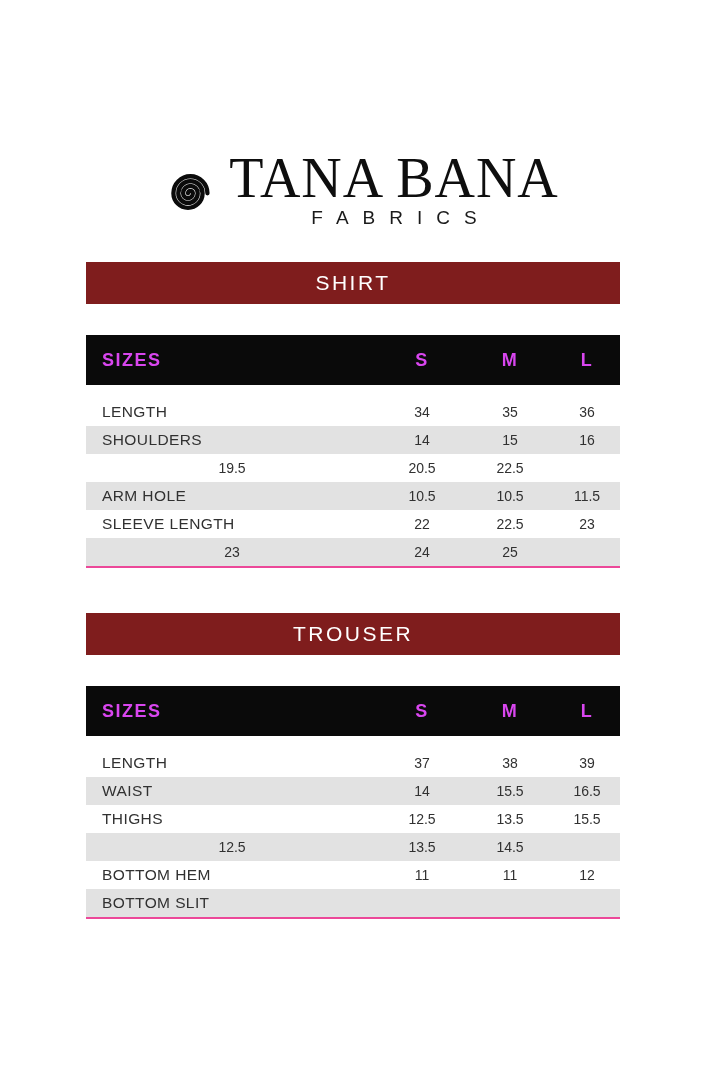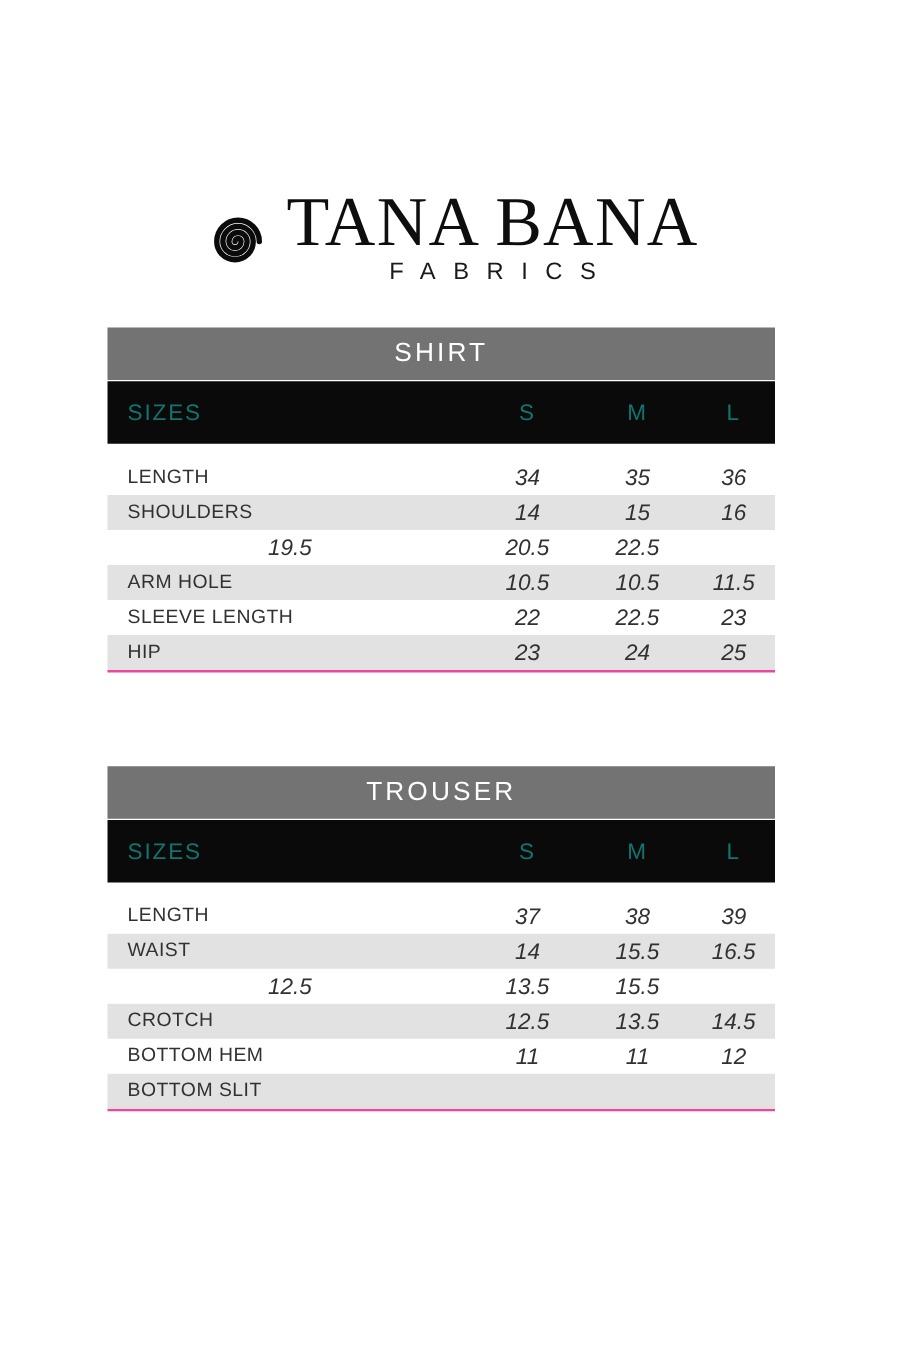--- a/index.html
+++ b/index.html
@@ -46,39 +46,39 @@
   .section {
     position: absolute;
     left: 86px;
     width: 534px;
   }
   .section.shirt   { top: 262px; }
   .section.trouser { top: 613px; }
 
   .title-bar {
     height: 42px;
-    background: #737373;
+    background: #7f1d1d;
     color: #ffffff;
     display: flex;
     align-items: center;
     justify-content: center;
     font-size: 21px;
     font-weight: 500;
     letter-spacing: 2.5px;
   }
   .size-head {
-    margin-top: 1px;
+    margin-top: 31px;
     height: 50px;
     background: #0a0a0a;
-    color: #0f766e;
+    color: #d946ef;
     display: grid;
     grid-template-columns: 1fr 88px 88px 66px;
     align-items: center;
     font-size: 18px;
-    font-weight: 400;
+    font-weight: 700;
     letter-spacing: 1.5px;
   }
   .size-head .head-label { padding-left: 16px; }
   .size-head .head-col { text-align: center; }
 
   .rows {
     margin-top: 13px;
     border-bottom: 2px solid #ec4899;
   }
   .row {
@@ -91,23 +91,22 @@
   .row:nth-child(even) { background: #e2e2e2; }
   .row .cell-label {
     padding-left: 16px;
     font-size: 15.5px;
     font-weight: 500;
     letter-spacing: 0.4px;
     white-space: nowrap;
   }
   .row .cell-num {
     text-align: center;
-    font-size: 18px;
+    font-size: 14px;
     font-weight: 500;
-    font-style: italic;
   }
 </style>
 </head>
 <body>
 
 <div class="page">
 
   <div class="logo">
     <span class="logo-icon">
       <svg width="54" height="58" viewBox="0 0 100 104">
@@ -161,21 +160,20 @@
         <span class="cell-num">10.5</span>
         <span class="cell-num">11.5</span>
       </div>
       <div class="row">
         <span class="cell-label">SLEEVE LENGTH</span>
         <span class="cell-num">22</span>
         <span class="cell-num">22.5</span>
         <span class="cell-num">23</span>
       </div>
       <div class="row">
-        <span class="cell-label">HIP</span>
         <span class="cell-num">23</span>
         <span class="cell-num">24</span>
         <span class="cell-num">25</span>
       </div>
     </div>
   </div>
 
   <div class="section trouser">
     <div class="title-bar">
       <span>TROUSER</span>
@@ -193,26 +191,26 @@
         <span class="cell-num">38</span>
         <span class="cell-num">39</span>
       </div>
       <div class="row">
         <span class="cell-label">WAIST</span>
         <span class="cell-num">14</span>
         <span class="cell-num">15.5</span>
         <span class="cell-num">16.5</span>
       </div>
       <div class="row">
+        <span class="cell-label">THIGHS</span>
         <span class="cell-num">12.5</span>
         <span class="cell-num">13.5</span>
         <span class="cell-num">15.5</span>
       </div>
       <div class="row">
-        <span class="cell-label">CROTCH</span>
         <span class="cell-num">12.5</span>
         <span class="cell-num">13.5</span>
         <span class="cell-num">14.5</span>
       </div>
       <div class="row">
         <span class="cell-label">BOTTOM HEM</span>
         <span class="cell-num">11</span>
         <span class="cell-num">11</span>
         <span class="cell-num">12</span>
       </div>

